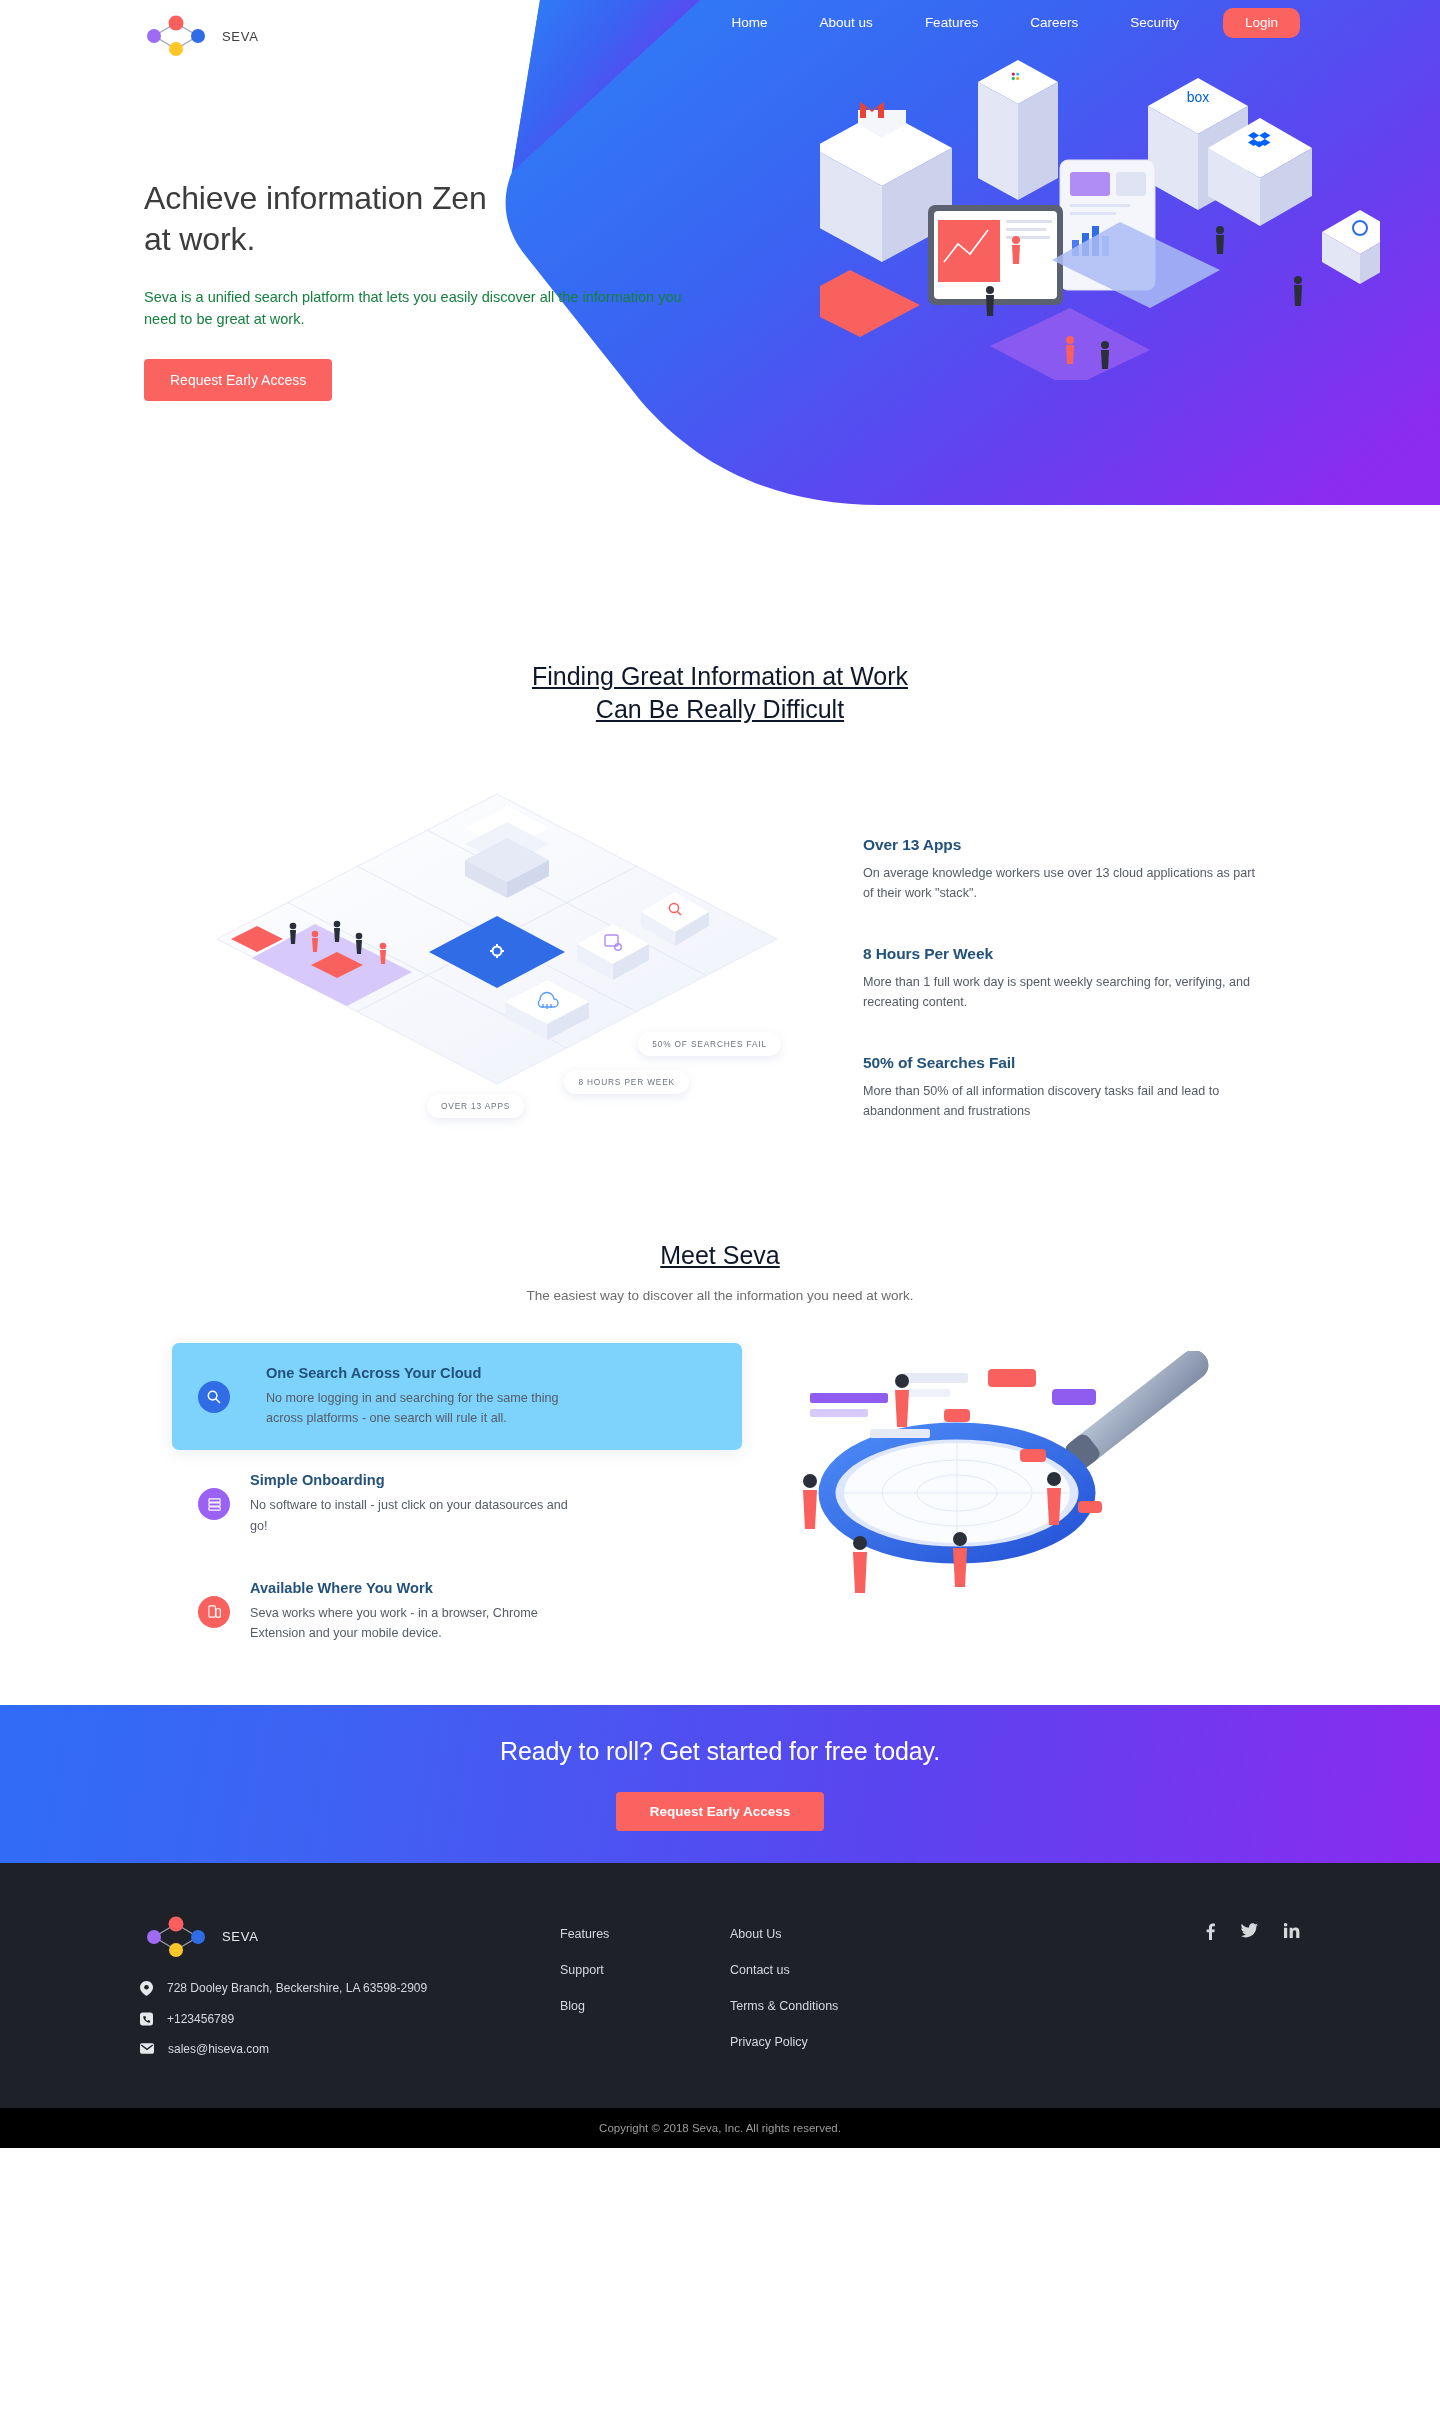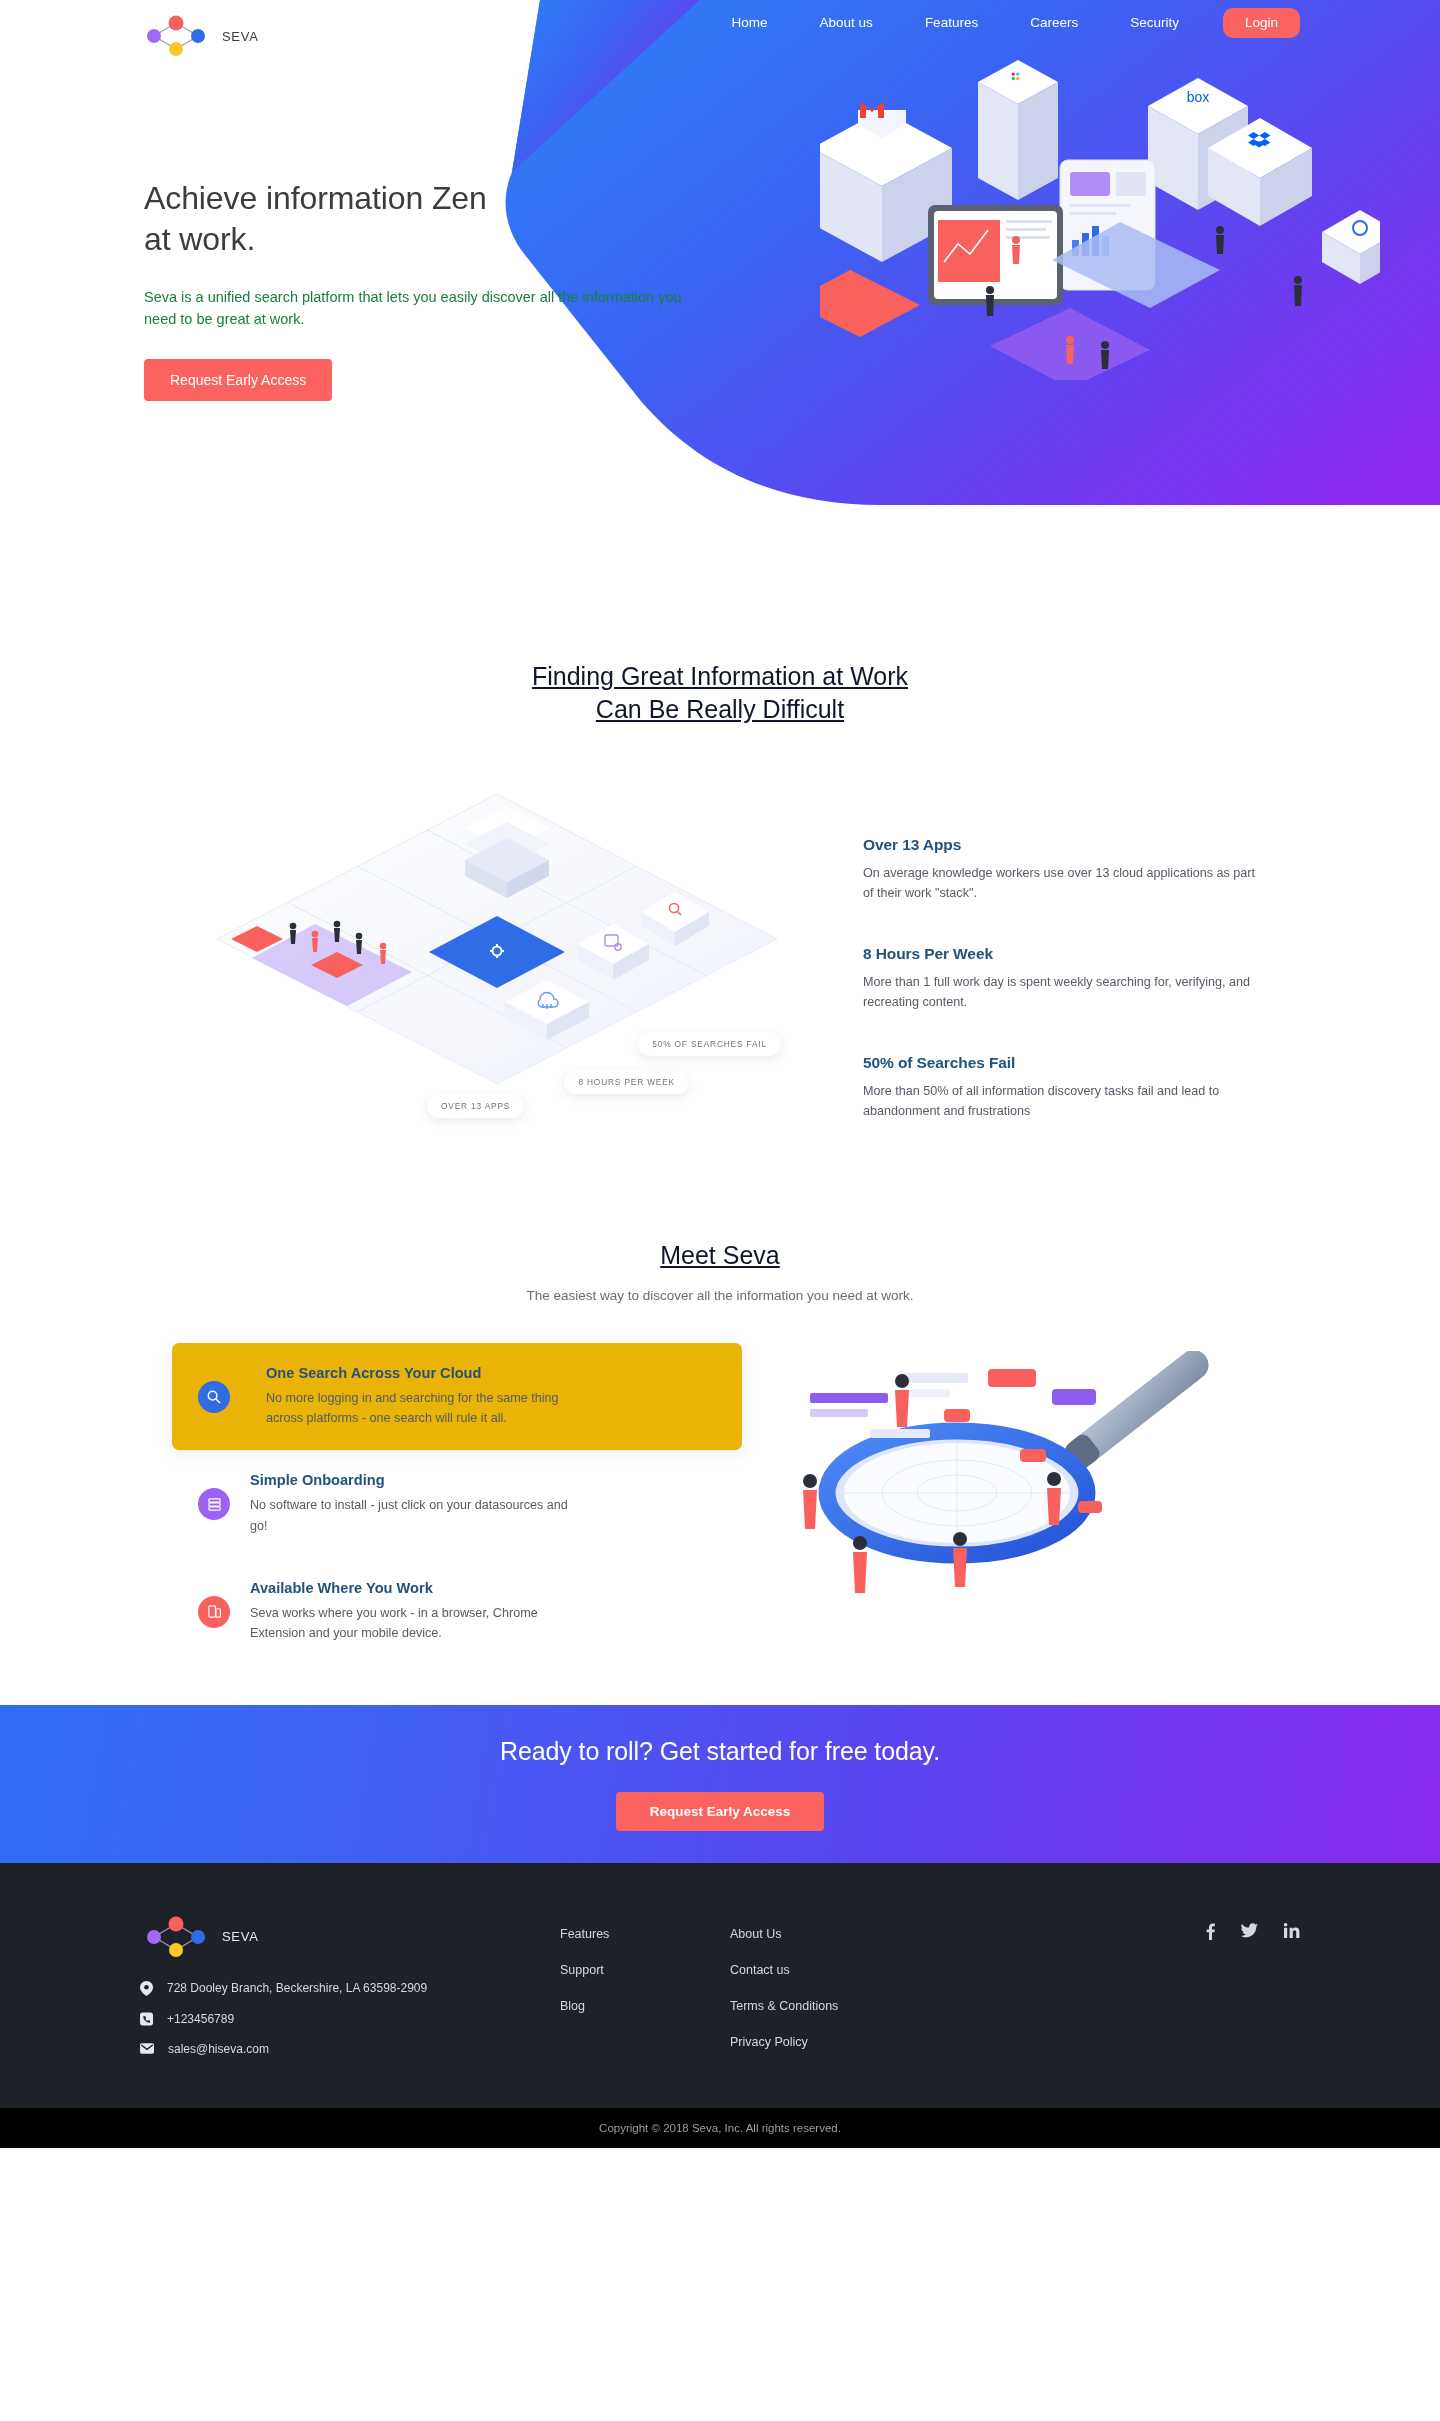--- a/index.html
+++ b/index.html
@@ -92,21 +92,21 @@
 
   
   .meet { padding-top:58px; padding-bottom:40px; }
   .meet-sub { text-align:center; margin-top:16px; font-size:13.5px; color:#6c6c6c; }
   .meet-body { margin-top:40px; display:flex; justify-content:center; align-items:flex-start; }
   .features { width:570px; margin-left:4px; }
   .feature {
     display:flex; gap:20px; align-items:flex-start;
     padding:22px 26px; border-radius:7px;
   }
-  .feature.card { background:#eab308; box-shadow:0 3px 16px rgba(60,80,140,0.10);gap:36px; }
+  .feature.card { background:#7dd3fc; box-shadow:0 3px 16px rgba(60,80,140,0.10);gap:36px; }
   .f-icon {
     flex:0 0 auto; width:32px; height:32px; border-radius:50%;
     display:flex; align-items:center; justify-content:center; margin-top:16px;
   }
   .f-text h4 { font-size:14.6px; color:#23527c; font-weight:bold; }
   .f-text p { margin-top:7px; font-size:12.6px; line-height:1.6; color:#555c66; max-width:330px;}
   .meet-illo { width:520px; height:280px; position:relative; margin-left:10px; margin-top:8px;}
 
   
   .cta {

